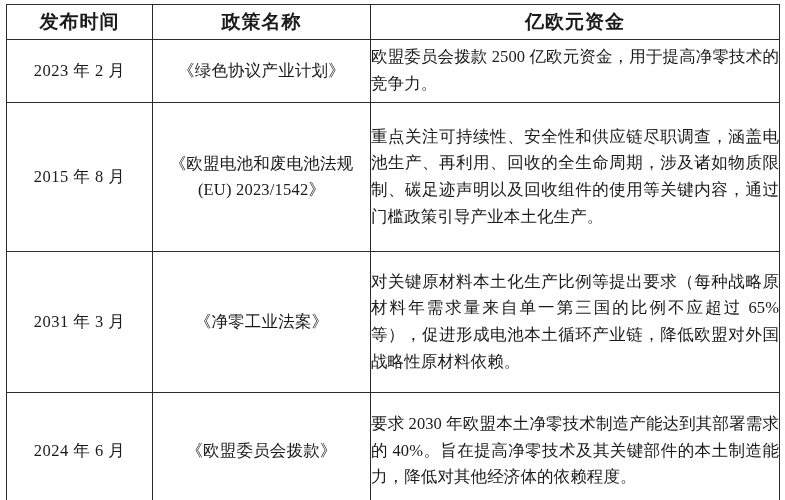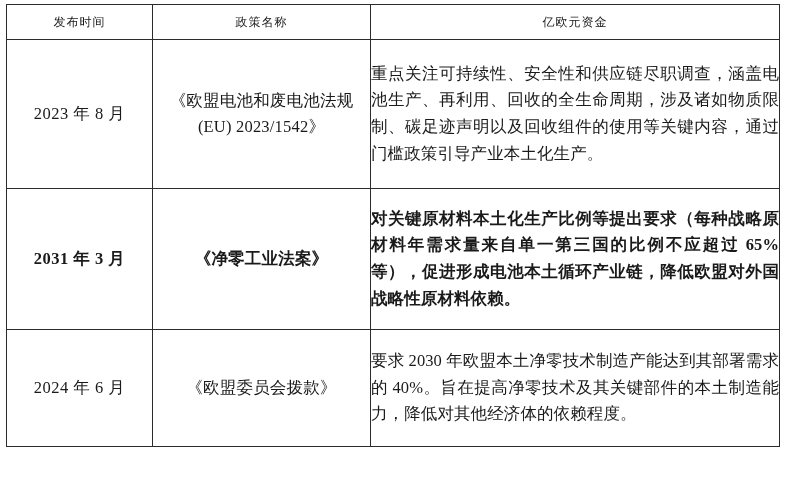--- a/index.html
+++ b/index.html
@@ -26,22 +26,22 @@
     table-layout: fixed;
     border: 1.6px solid #2b2b2b;
   }
   table.policy-table th,
   table.policy-table td {
     border: 1.3px solid #2b2b2b;
     vertical-align: middle;
     padding: 0;
   }
   thead th {
-    font-weight: normal;
-    font-size: 12px;
+    font-weight: bold;
+    font-size: 19px;
     letter-spacing: 1px;
     text-align: center;
     height: 34px;
     line-height: 34px;
     white-space: nowrap;
   }
   col.c-date { width: 146px; }
   col.c-name { width: 218px; }
   col.c-focus { width: 409px; }
 
@@ -61,21 +61,21 @@
   td.focus-cell {
     text-align: justify;
     text-align-last: left;
     font-size: 16.5px;
     padding: 8px 10px 8px 12px;
     line-height: 1.62;
     letter-spacing: 0.1px;
   }
   .row-1 td { height: 62px; }
   .row-2 td { height: 148px; margin-left: 44px; }
-  .row-3 td { height: 140px; font-weight: bold; }
+  .row-3 td { height: 140px; }
   .row-4 td { height: 116px; }
   .name-inner { display: block; }
 </style>
 </head>
 <body>
 
 <div class="sheet">
   <table class="policy-table">
     <colgroup>
       <col class="c-date">
@@ -83,22 +83,29 @@
       <col class="c-focus">
     </colgroup>
     <thead>
       <tr>
         <th>发布时间</th>
         <th>政策名称</th>
         <th>亿欧元资金</th>
       </tr>
     </thead>
     <tbody>
+      <tr class="row-1">
+        <td class="date-cell">2023 年 2 月</td>
+        <td class="name-cell">
+          <span class="name-inner">《绿色协议产业计划》</span>
+        </td>
+        <td class="focus-cell">欧盟委员会拨款 2500 亿欧元资金，用于提高净零技术的竞争力。</td>
+      </tr>
       <tr class="row-2">
-        <td class="date-cell">2023 年 8 月</td>
+        <td class="date-cell">2015 年 8 月</td>
         <td class="name-cell">
           <span class="name-inner">《欧盟电池和废电池法规 (EU) 2023/1542》</span>
         </td>
         <td class="focus-cell">重点关注可持续性、安全性和供应链尽职调查，涵盖电池生产、再利用、回收的全生命周期，涉及诸如物质限制、碳足迹声明以及回收组件的使用等关键内容，通过门槛政策引导产业本土化生产。</td>
       </tr>
       <tr class="row-3">
         <td class="date-cell">2031 年 3 月</td>
         <td class="name-cell">
           <span class="name-inner">《净零工业法案》</span>
         </td>

